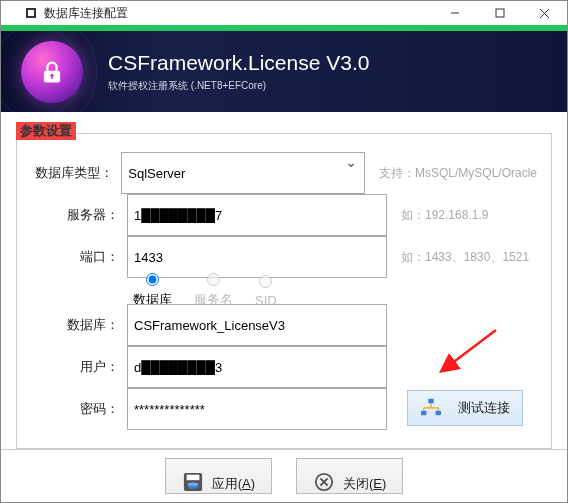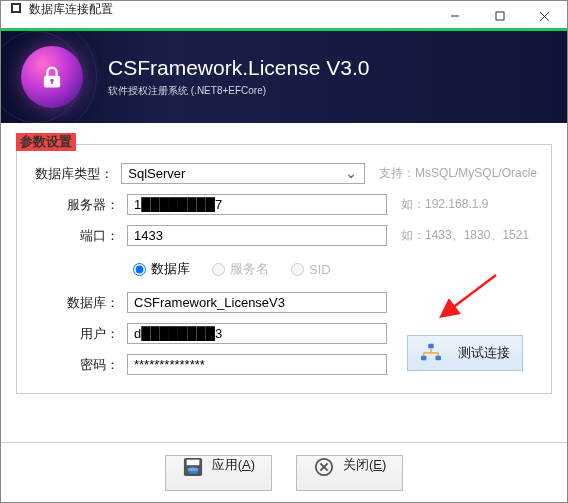--- a/index.html
+++ b/index.html
@@ -16,22 +16,23 @@
   height: 503px;
   background: #fff;
   border: 1px solid #888;
   display: flex;
   flex-direction: column;
 }
 .titlebar {
   height: 30px;
   background: #fff;
   display: flex;
-  padding-left: 8px;
-  border-bottom: 3px solid #22c55e;
+  align-items: center;
+  padding-left: 23px;
+  border-bottom: 6px solid #22c55e;
 }
 .titlebar .app-icon {
   width: 14px; height: 14px; margin-right: 6px;
   display: inline-flex; align-items: center; justify-content: center;
 }
 .titlebar .title { flex: 1; font-size: 12px; color: #222; }
 .win-btns { display: flex; }
 .win-btn {
   width: 45px; height: 30px;
   display: flex; align-items: center; justify-content: center;
@@ -95,40 +96,39 @@
 }
 .fieldset {
   border: 1px solid #ccc;
   padding: 18px 14px 14px 10px;
   margin-top: -9px;
   position: relative;
 }
 .row {
   display: flex;
   align-items: center;
-  margin-bottom: 10px;
 }
 .row label.fld {
   width: 100px;
   text-align: right;
   padding-right: 8px;
   color: #222;
   font-size: 13px;
 }
 .row .ctrl { width: 260px; }
 .row .hint {
   flex: 1;
   padding-left: 14px;
   color: #aaa;
   font-size: 12px;
   white-space: nowrap;
 }
 select, input[type=text], input[type=password] {
   width: 100%;
-  height: 21px;
+  height: 42px;
   border: 1px solid #aaa;
   padding: 0 6px;
   font-size: 13px;
   font-family: inherit;
   background: #fff;
 }
 select { appearance: none; padding-right: 22px; background: #fff; }
 .select-wrap { position: relative; }
 .select-wrap::after {
   content: "⌄";
@@ -140,20 +140,21 @@
 .radio-row {
   display: flex;
   align-items: center;
   gap: 22px;
   padding-left: 6px;
   height: 26px;
 }
 .radio-item {
   display: flex; align-items: center; gap: 5px;
   font-size: 13px;
+  flex-direction: column;
 }
 .radio-item.disabled { color: #bbb; }
 .radio-item input { margin: 0; }
 .test-btn {
   position: absolute;
   right: 28px;
   bottom: 22px;
   height: 36px;
   padding: 0 12px;
   border: 1px solid #b0c4de;
@@ -179,21 +180,21 @@
   align-items: center;
   justify-content: center;
   gap: 24px;
   background: #fff;
 }
 .bbtn {
   height: 36px;
   padding: 0 16px;
   border: 1px solid #bbb;
   background: linear-gradient(#f6f6f6, #eee);
-  display: flex; align-items: flex-start; gap: 8px;
+  display: flex; align-items: flex-end; gap: 8px;
   font-size: 13px; color: #222;
   cursor: pointer;
 }
 .bbtn .bicon {
   width: 22px; height: 22px;
   display: inline-flex; align-items: center; justify-content: center;
 }
 .underline { text-decoration: underline; }
 </style>
 </head>

